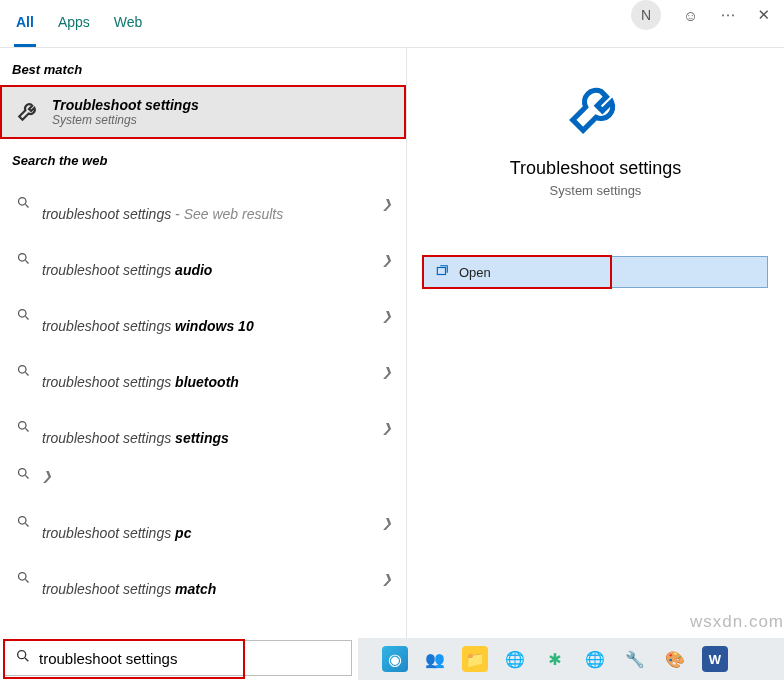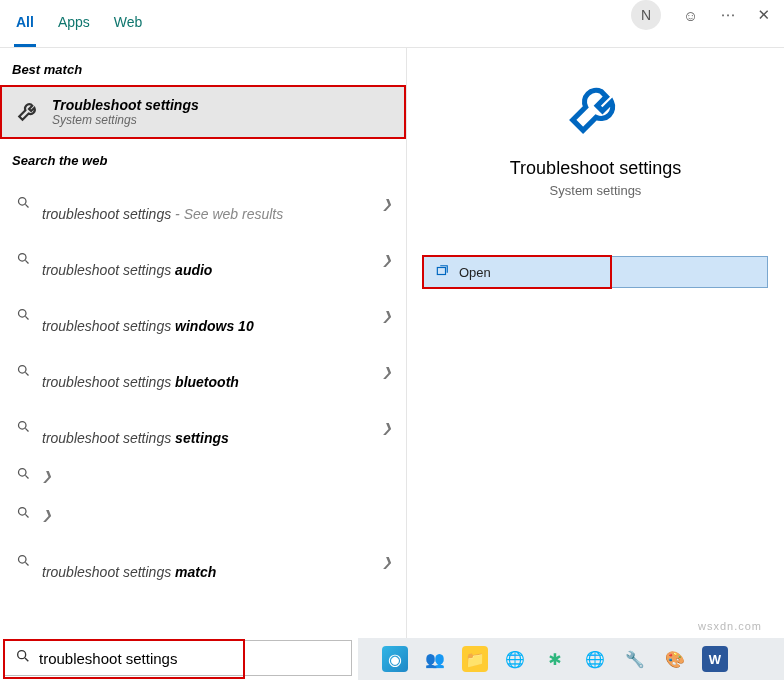--- a/index.html
+++ b/index.html
@@ -45,21 +45,21 @@
 
 .searchbar-wrap { position: absolute; left: 4px; bottom: 4px; width: 348px; height: 36px; display: flex; align-items: center; border: 1px solid #bdbdbd; background: #fff; }
 .searchbar-wrap .sb-red { position: absolute; left: -2px; top: -2px; width: 242px; height: 40px; border: 2px solid #d40000; pointer-events: none; }
 .searchbar-wrap .glass { margin: 0 8px 0 10px; color: #333; }
 .searchbar-wrap input { border: none; outline: none; font-size: 15px; width: 280px; }
 
 
 .taskbar { position: absolute; right: 0; bottom: 0; left: 358px; height: 42px; background: #e9ecef; display: flex; align-items: center; gap: 14px; padding-left: 24px; }
 .tb-icon { width: 26px; height: 26px; border-radius: 4px; display: flex; align-items: center; justify-content: center; font-size: 16px; }
 
-.watermark { position: absolute; right: 22px; bottom: 48px; color: #bbb; font-size: 11px; letter-spacing: 1px; }
+.watermark { position: absolute; right: 0; bottom: 48px; color: #bbb; font-size: 17px; letter-spacing: 1px; }
 </style>
 </head>
 <body>
 
 <div class="header">
   <div class="tabs">
     <div class="tab active">All</div>
     <div class="tab">Apps</div>
     <div class="tab">Web</div>
   </div>
@@ -132,20 +132,21 @@
               <circle cx="10" cy="10" r="6"></circle>
               <path d="M20 20l-5-5"></path>
             </svg></span>
           <span class="chev-r">❯</span>
         </div>
         <div class="web-item">
           <span class="search-glass"><svg width="15" height="15" viewBox="0 0 24 24" fill="none" stroke="#555" stroke-width="2">
               <circle cx="10" cy="10" r="6"></circle>
               <path d="M20 20l-5-5"></path>
             </svg></span>
+          <span class="web-text">troubleshoot settings <b>pc</b><span class="web-hint"></span></span>
           <span class="chev-r">❯</span>
         </div>
         <div class="web-item">
           <span class="search-glass"><svg width="15" height="15" viewBox="0 0 24 24" fill="none" stroke="#555" stroke-width="2">
               <circle cx="10" cy="10" r="6"></circle>
               <path d="M20 20l-5-5"></path>
             </svg></span>
           <span class="web-text">troubleshoot settings <b>match</b><span class="web-hint"></span></span>
           <span class="chev-r">❯</span>
         </div>

